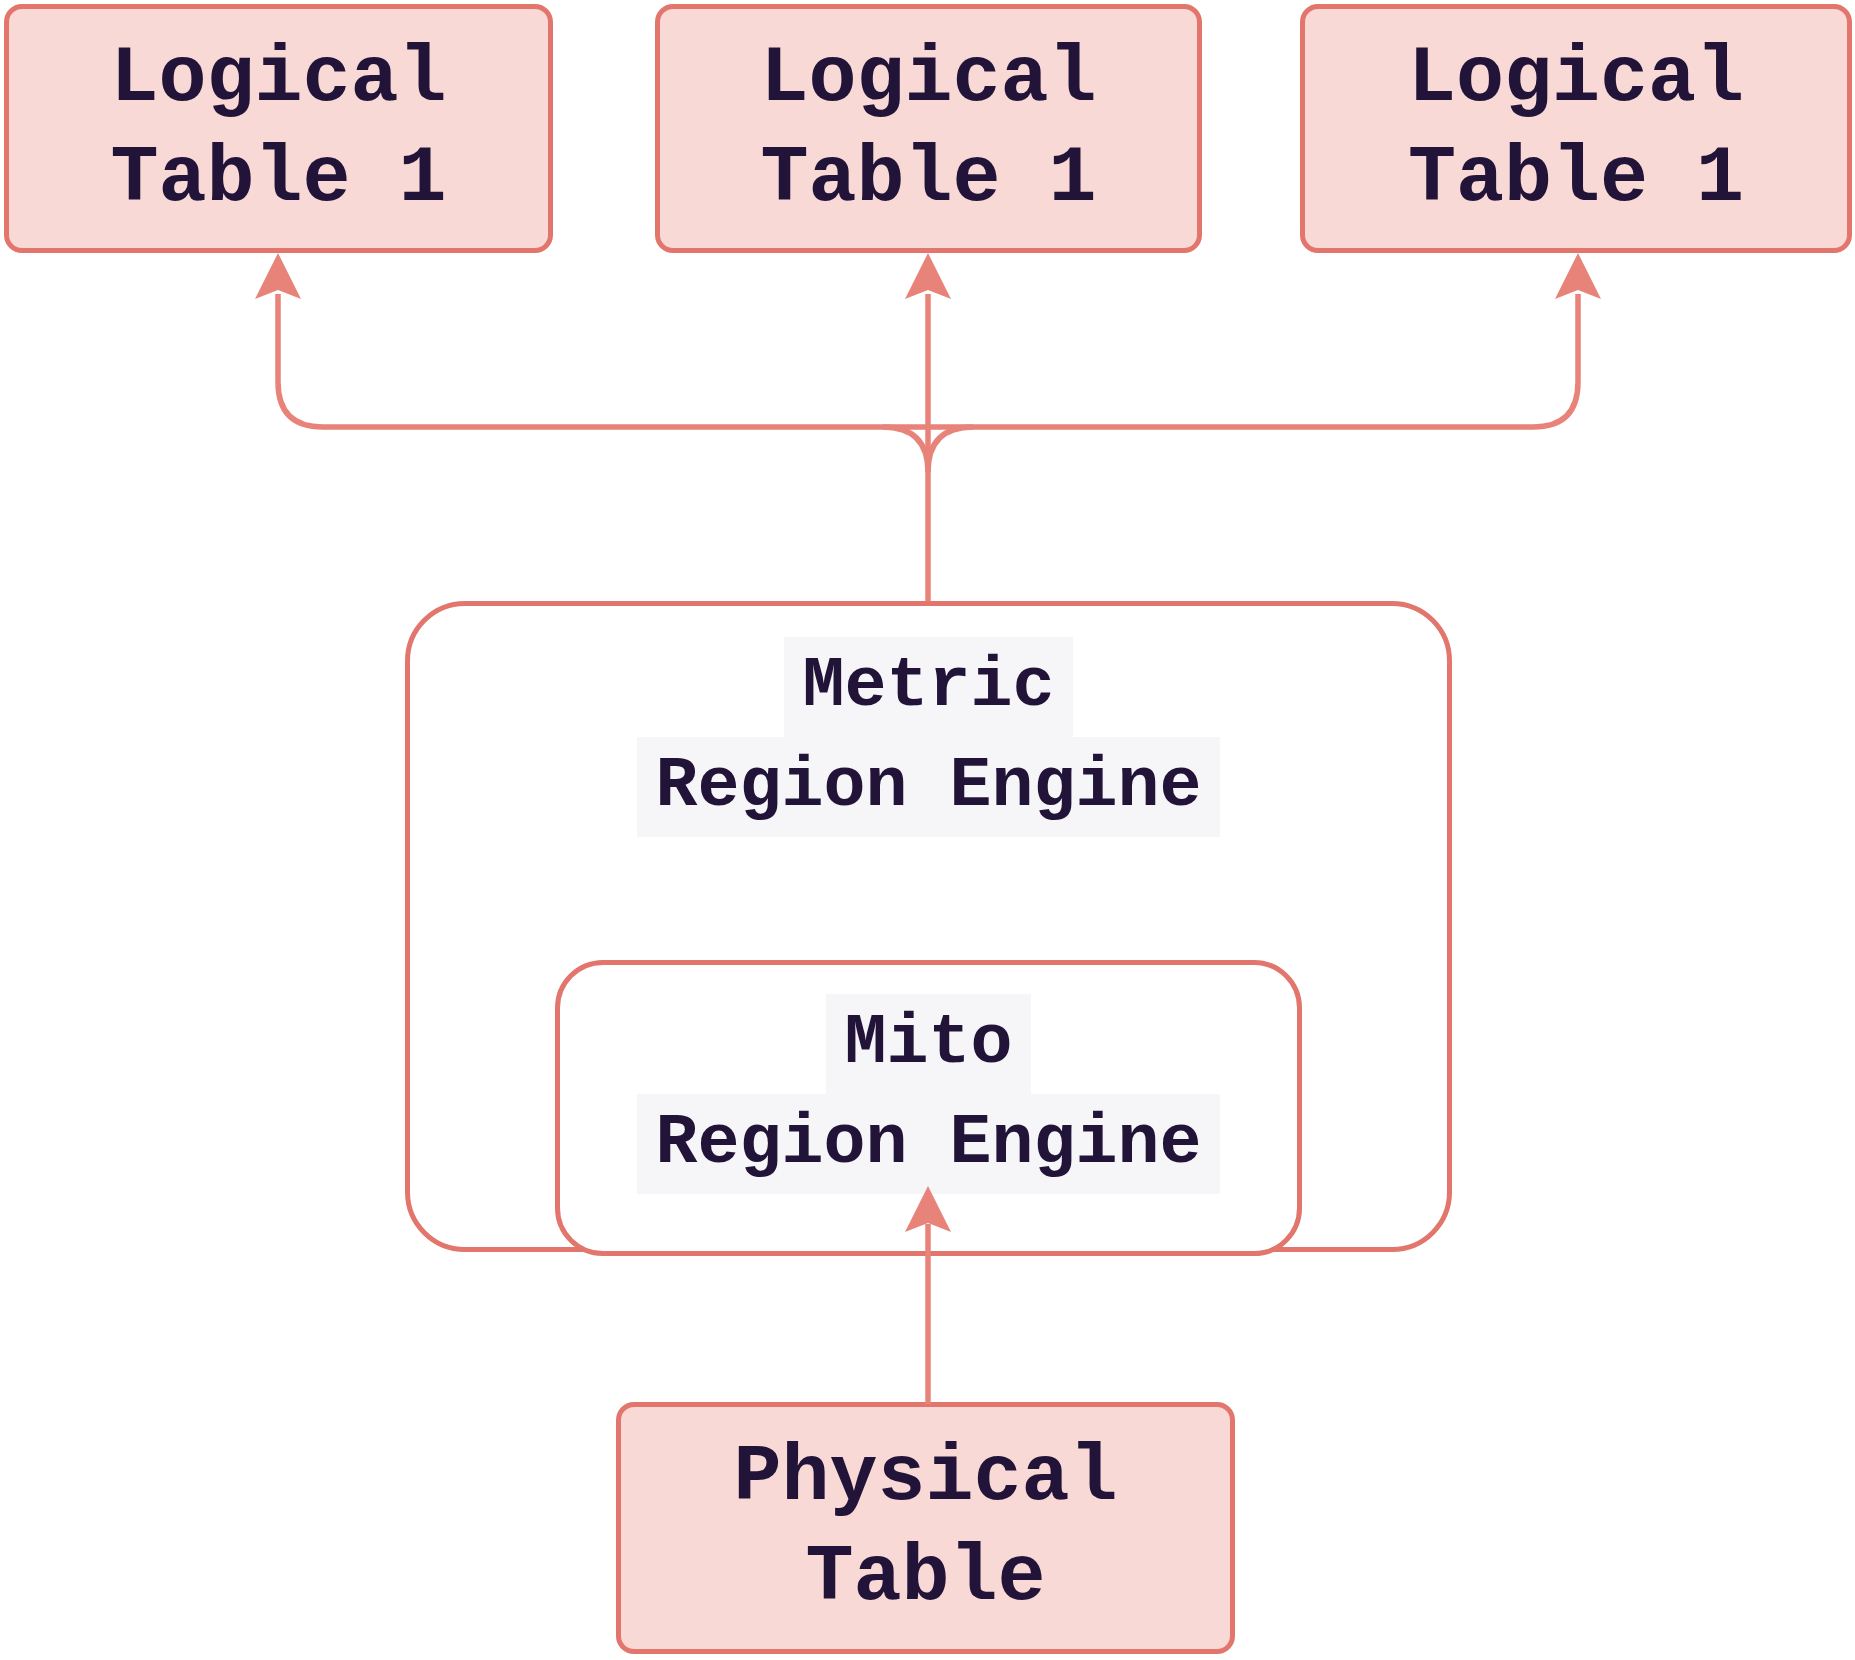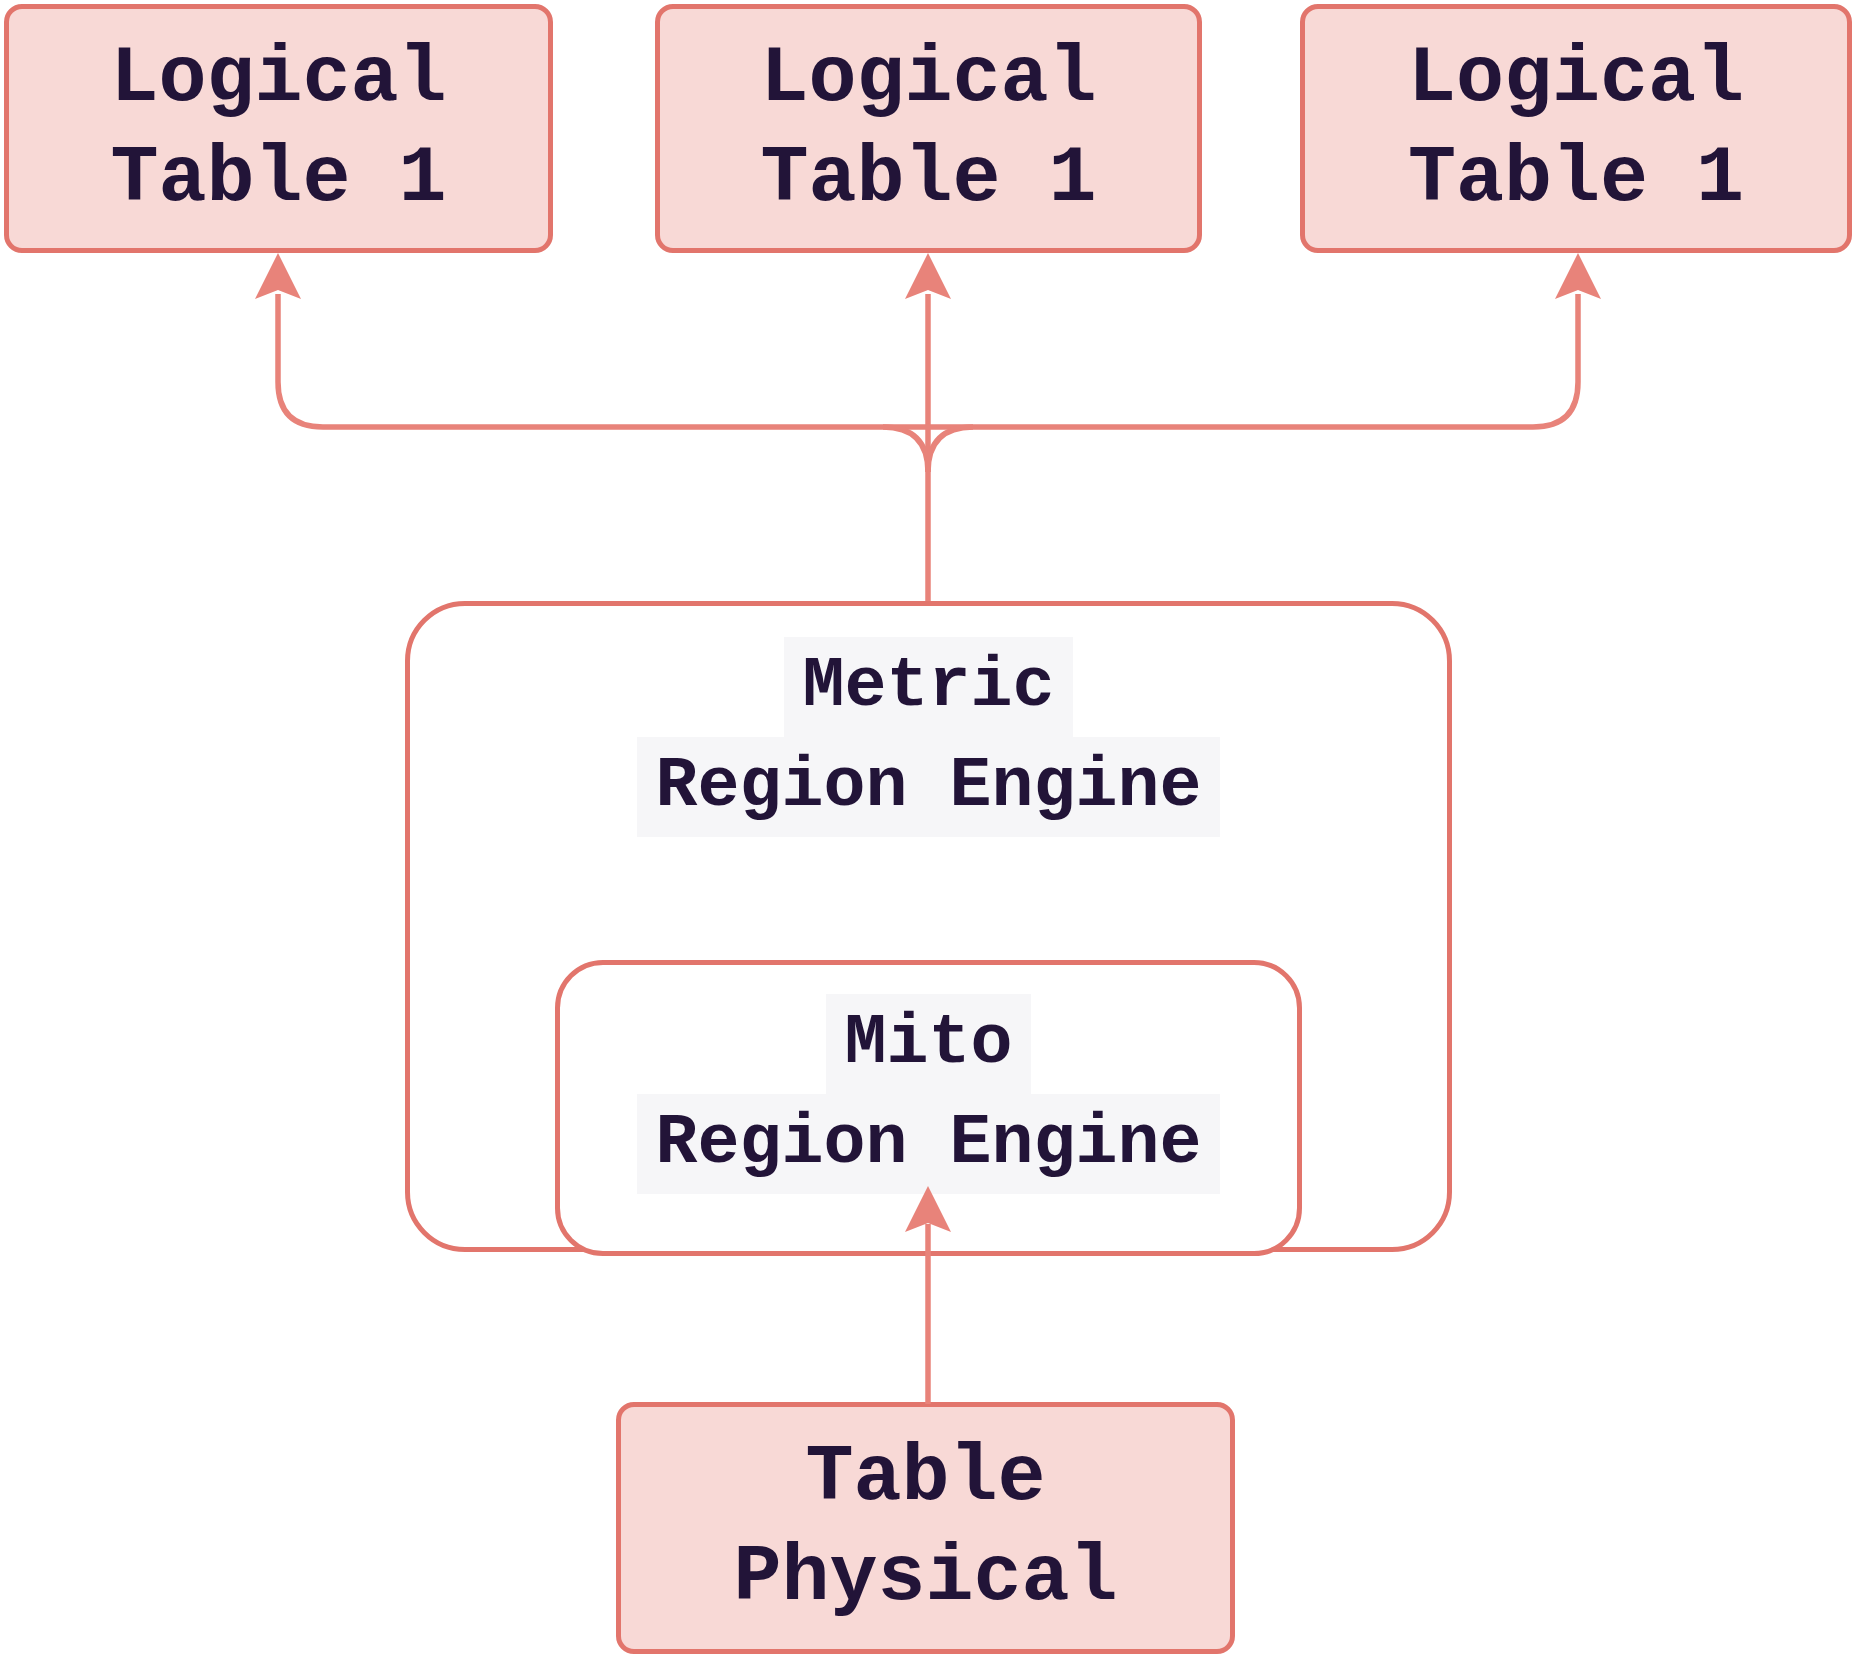--- a/index.html
+++ b/index.html
@@ -104,22 +104,22 @@
     <span class="line">Metric</span>
     <span class="line">Region Engine</span>
   </div>
 
   <div class="node container-box n-mito">
     <span class="line">Mito</span>
     <span class="line">Region Engine</span>
   </div>
 
   <div class="node pink n-physical">
+    <span class="line">Physical</span>
     <span class="line">Table</span>
-    <span class="line">Physical</span>
   </div>
 
   <svg class="connectors" width="1855" height="1660" viewBox="0 0 1855 1660" aria-hidden="true">
 
     <path class="edge-line" d="M 278 294 L 278 382 Q 278 427 323 427 L 1533 427 Q 1578 427 1578 382 L 1578 294"></path>
 
     <path class="edge-line" d="M 928 294 L 928 601"></path>
 
     <path class="edge-line" d="M 883 427 Q 928 427 928 472"></path>
     <path class="edge-line" d="M 973 427 Q 928 427 928 472"></path>

